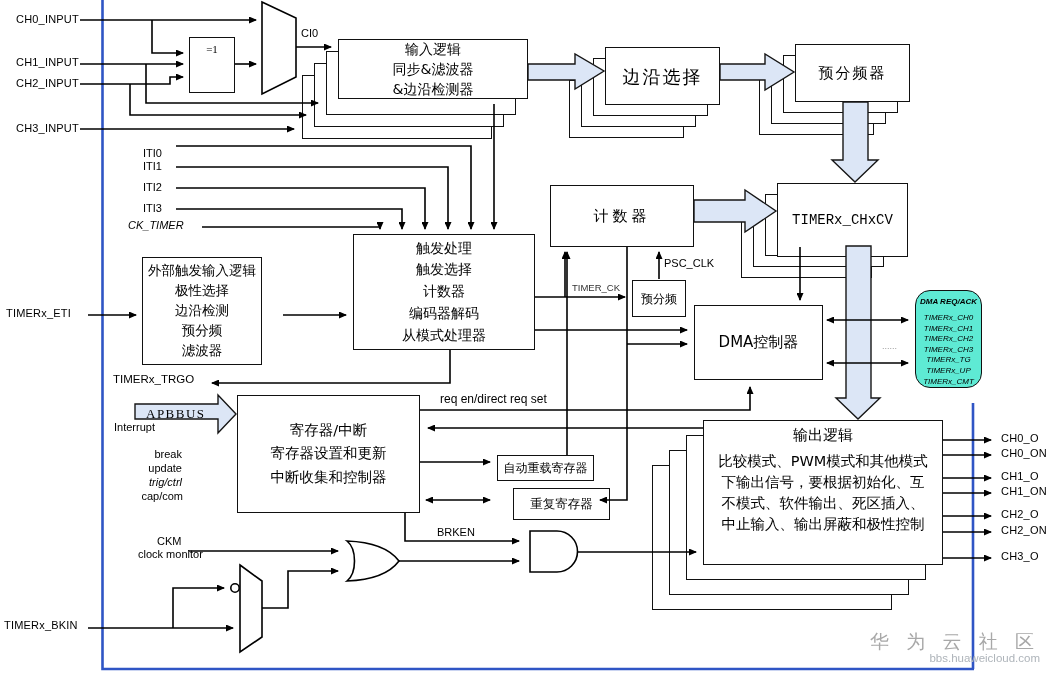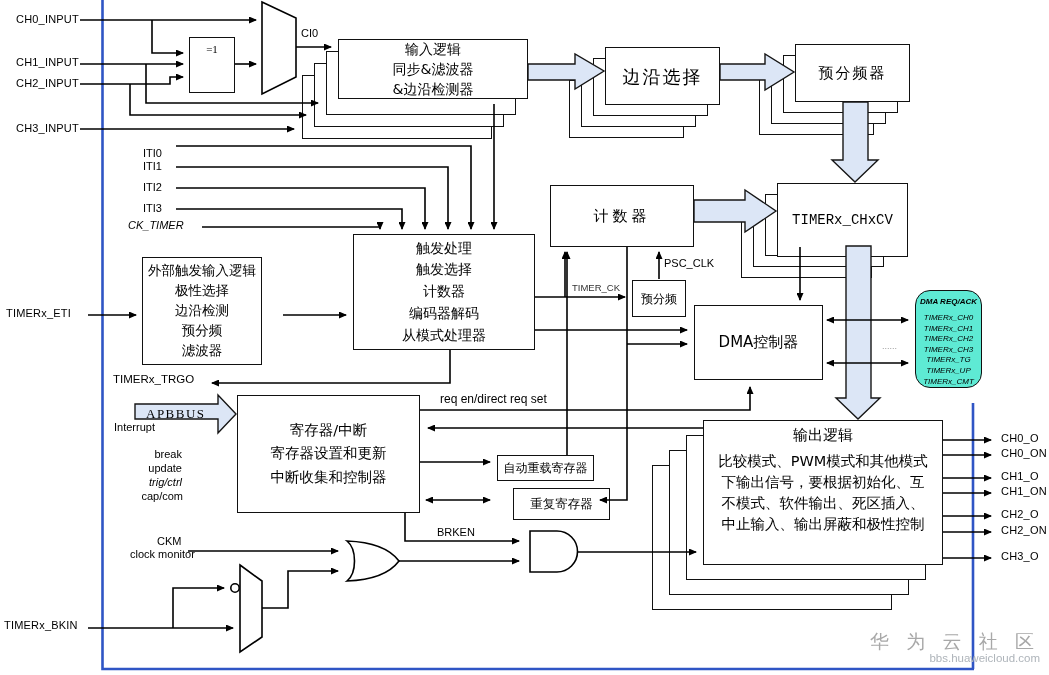--- a/index.html
+++ b/index.html
@@ -204,21 +204,21 @@
   <div class="lbl" style="left:128px;top:219px;font-style:italic;">CK_TIMER</div>
   <div class="lbl b" style="left:6px;top:307px;">TIMERx_ETI</div>
   <div class="lbl" style="left:113px;top:373px;font-size:11.5px;">TIMERx_TRGO</div>
   <div class="lbl" style="left:146px;top:406px;font-size:13px;letter-spacing:1.5px;font-family:'Liberation Serif',serif;z-index:5;">APBBUS</div>
   <div class="lbl" style="left:114px;top:421px;">Interrupt</div>
   <div class="lbl rt" style="left:112px;top:448px;width:70px;">break</div>
   <div class="lbl rt" style="left:112px;top:462px;width:70px;">update</div>
   <div class="lbl rt" style="left:112px;top:476px;width:70px;font-style:italic;">trig/ctrl</div>
   <div class="lbl rt" style="left:113px;top:490px;width:70px;">cap/com</div>
   <div class="lbl" style="left:157px;top:535px;">CKM</div>
-  <div class="lbl" style="left:130px;top:548px;">clock monitor</div>
+  <div class="lbl" style="left:138px;top:548px;">clock monitor</div>
   <div class="lbl b" style="left:4px;top:619px;">TIMERx_BKIN</div>
   <div class="lbl" style="left:437px;top:526px;">BRKEN</div>
   <div class="lbl sm" style="left:572px;top:282px;">TIMER_CK</div>
   <div class="lbl" style="left:664px;top:257px;">PSC_CLK</div>
   <div class="lbl" style="left:440px;top:392px;font-size:12px;">req en/direct req set</div>
   <div class="lbl" style="left:882px;top:341px;font-size:9px;color:#999;">......</div>
 
   <div class="lbl b" style="left:1001px;top:432px;">CH0_O</div>
   <div class="lbl b" style="left:1001px;top:447px;">CH0_ON</div>
   <div class="lbl b" style="left:1001px;top:470px;">CH1_O</div>

